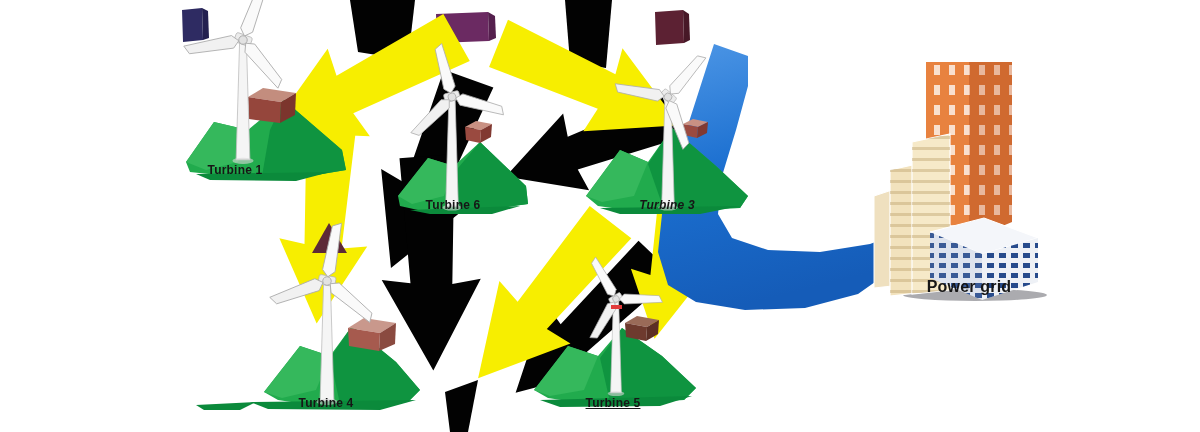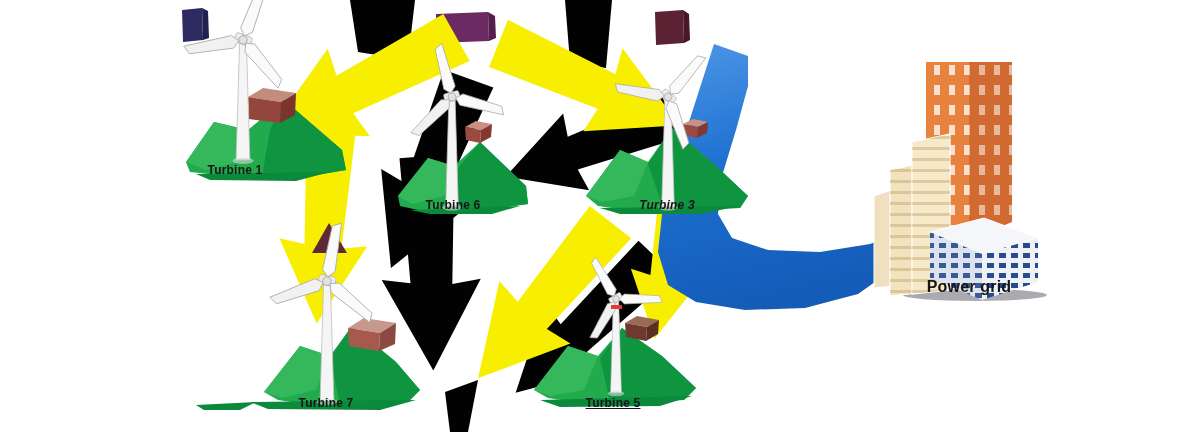--- a/index.html
+++ b/index.html
@@ -194,16 +194,16 @@
       <polygon points="930,232 982,254 982,300 930,278" fill="url(#winBlue)" opacity="0.9"></polygon>
       <polygon points="982,254 1038,238 1038,282 982,300" fill="#eef1f6"></polygon>
       <polygon points="982,254 1038,238 1038,282 982,300" fill="url(#winBlue)"></polygon>
     </g>
   </g>
 </svg>
 
   <div class="lbl" style="left:235px;top:163px;">Turbine 1</div>
   <div class="lbl" style="left:453px;top:198px;">Turbine 6</div>
   <div class="lbl" style="left:667px;top:198px;font-style:italic;">Turbine 3</div>
-  <div class="lbl" style="left:326px;top:396px;">Turbine 7</div>
+  <div class="lbl" style="left:326px;top:396px;">Turbine 4</div>
   <div class="lbl" style="left:613px;top:396px;text-decoration:underline;">Turbine 5</div>
   <div class="lbl city" style="left:969px;top:278px;">Power grid</div>
 </div>
 
 </body></html>

